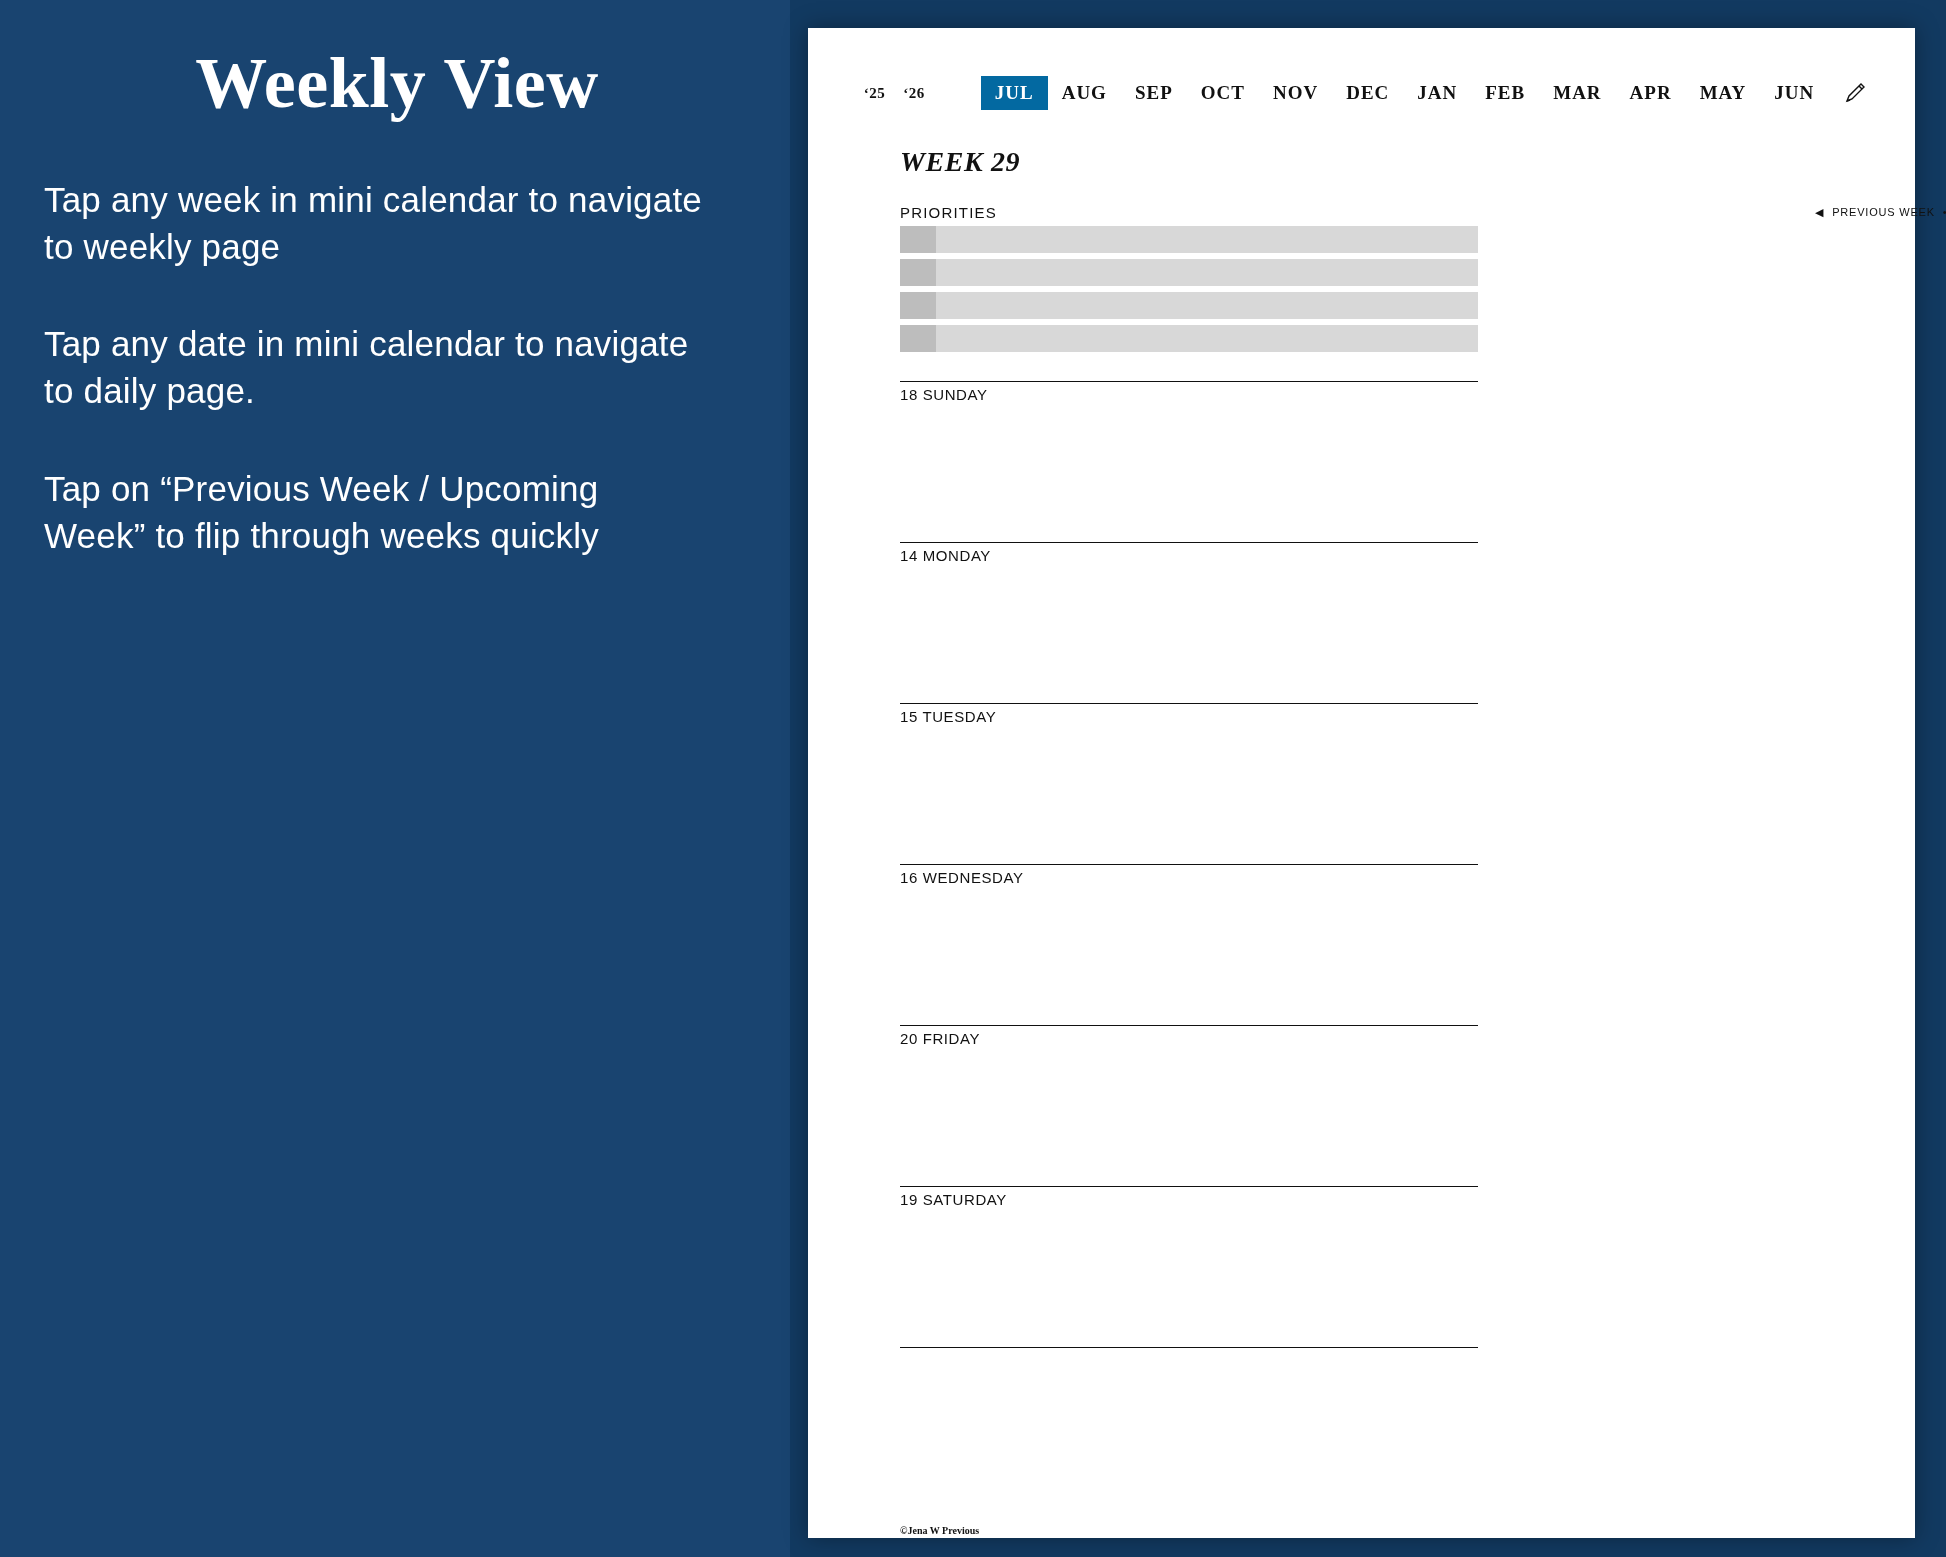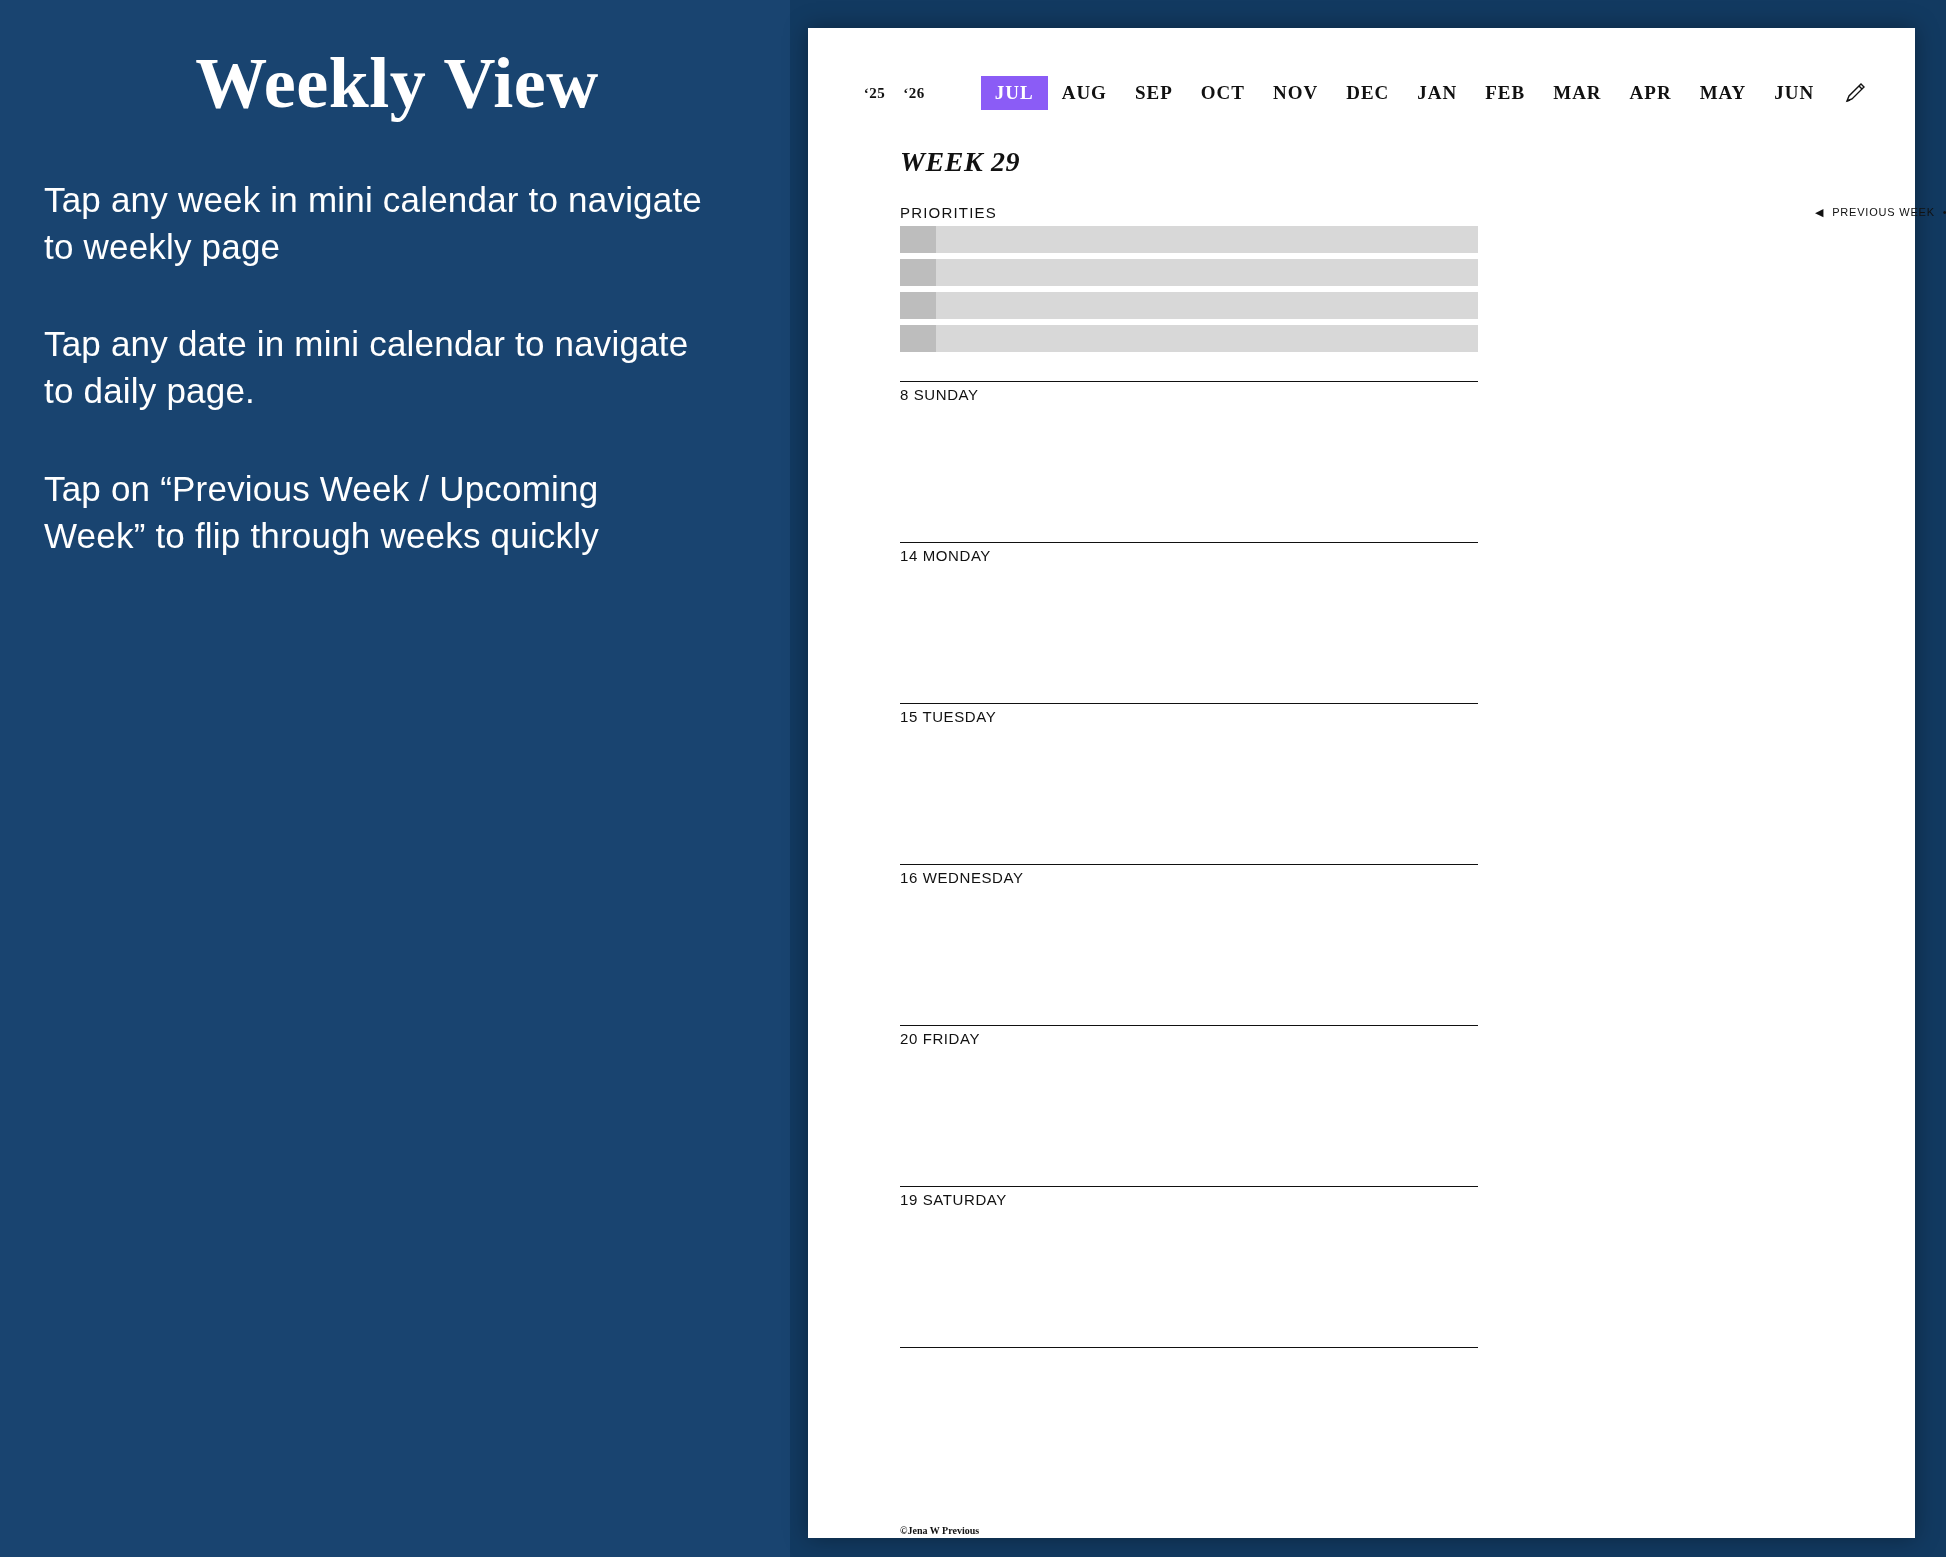--- a/index.html
+++ b/index.html
@@ -84,21 +84,21 @@
     font-weight: bold;
   }
   .mtab {
     font-size: 19px;
     letter-spacing: 1px;
     color: #111;
     padding: 6px 14px;
     font-weight: bold;
   }
   .mtab.active {
-    background: #8b5cf6;
+    background: #0369a1;
     color: #fff;
     margin-left: 47px;
   }
   .pen-icon {
     margin-left: 14px;
     display: inline-block;
     width: 26px; height: 26px;
   }
 
   
@@ -244,21 +244,21 @@
         <div class="prio-line"></div>
       </div>
     <div class="prio-row">
         <div class="prio-check"></div>
         <div class="prio-line"></div>
       </div>
   </div>
 
   <div class="days">
     <div class="day">
-        <div class="day-label">8 SUNDAY</div>
+        <div class="day-label">18 SUNDAY</div>
       </div>
     <div class="day">
         <div class="day-label">14 MONDAY</div>
       </div>
     <div class="day">
         <div class="day-label">15 TUESDAY</div>
       </div>
     <div class="day">
         <div class="day-label">16 WEDNESDAY</div>
       </div>

